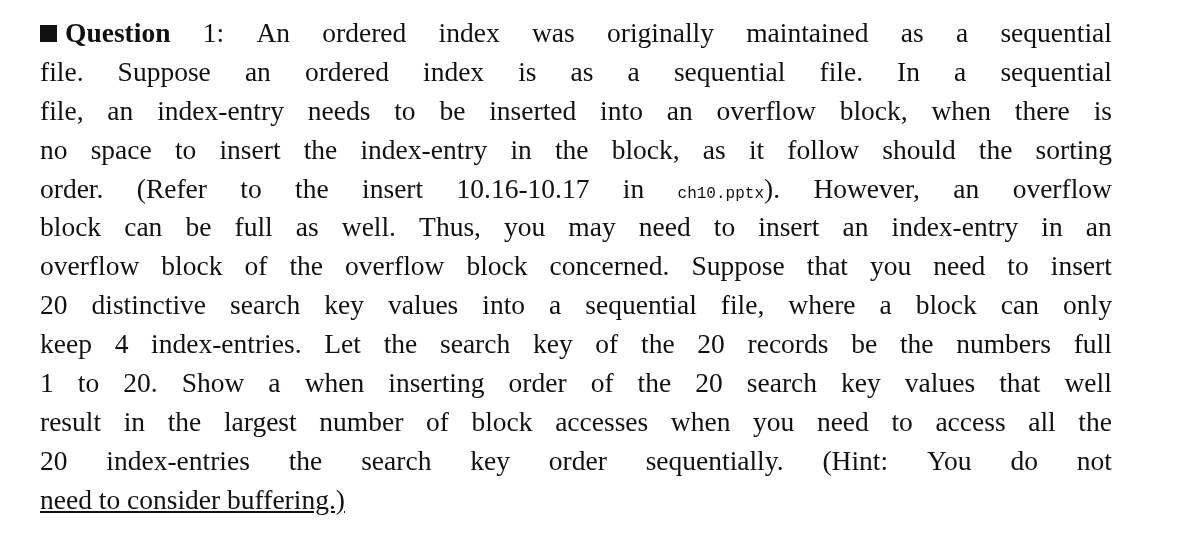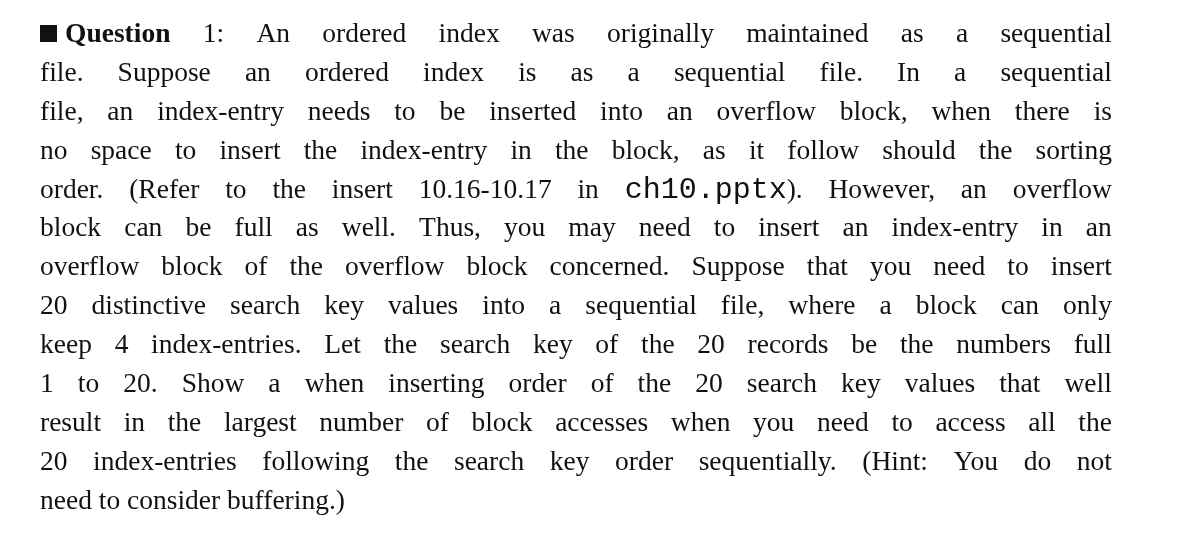--- a/index.html
+++ b/index.html
@@ -26,41 +26,42 @@
       height: 38.9px;
       line-height: 38.9px;
       font-size: 27.5px;
       font-family: "Liberation Serif", "DejaVu Serif", serif;
       white-space: nowrap;
       display: flex;
       justify-content: space-between;
     }
     .line.last {
       justify-content: flex-start;
+      text-decoration: underline;
     }
     .line .w {
       display: inline-block;
     }
     .bullet {
       display: inline-block;
       width: 17px;
       height: 17px;
       background: #111111;
       vertical-align: middle;
       margin-right: 8px;
       position: relative;
       top: -2px;
     }
     .bold {
       font-weight: bold;
       margin-top: 44px;
     }
     .mono {
       font-family: "Liberation Mono", "DejaVu Sans Mono", monospace;
-      font-size: 30px;
+      font-size: 16px;
     }
   </style>
 </head>
 <body>
 
 <div class="doc">
   <div class="line" id="l0">
     <span class="w">
       <span class="bullet"></span><span class="bold">Question</span>
     </span>
@@ -233,21 +234,20 @@
       <span class="w">you</span>
       <span class="w">need</span>
       <span class="w">to</span>
       <span class="w">access</span>
       <span class="w">all</span>
       <span class="w">the</span>
     </div>
   <div class="line" id="l11">
       <span class="w">20</span>
       <span class="w">index-entries</span>
-      <span class="w">following</span>
       <span class="w">the</span>
       <span class="w">search</span>
       <span class="w">key</span>
       <span class="w">order</span>
       <span class="w">sequentially.</span>
       <span class="w">(Hint:</span>
       <span class="w">You</span>
       <span class="w">do</span>
       <span class="w">not</span>
     </div>

